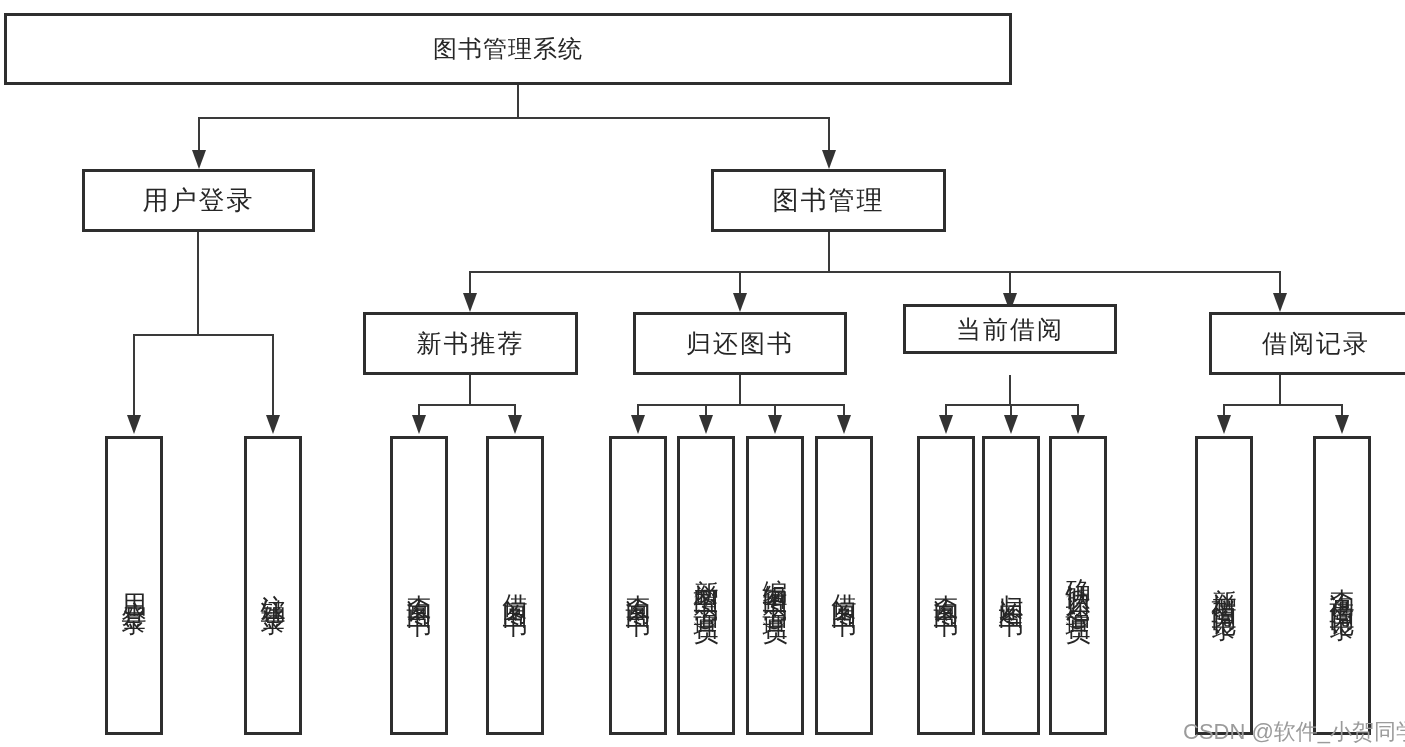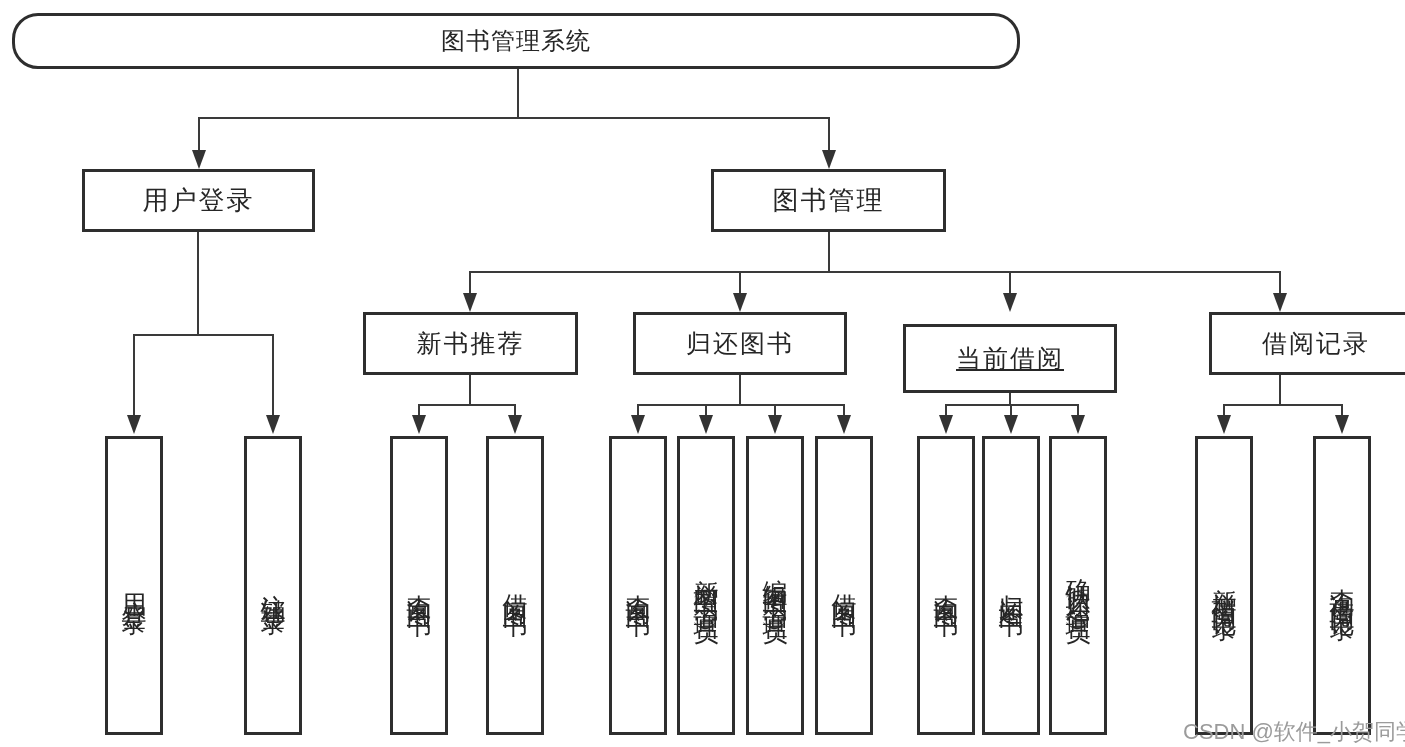--- a/index.html
+++ b/index.html
@@ -138,38 +138,38 @@
   <div class="v" style="left:1077px; top:404px; height:13px;"></div>
   <div class="arrow" style="left:1071px; top:415px;"></div>
 
   <div class="v" style="left:1279px; top:375px; height:31px;"></div>
   <div class="h" style="left:1223px; top:404px; width:120px;"></div>
   <div class="v" style="left:1223px; top:404px; height:13px;"></div>
   <div class="arrow" style="left:1217px; top:415px;"></div>
   <div class="v" style="left:1341px; top:404px; height:13px;"></div>
   <div class="arrow" style="left:1335px; top:415px;"></div>
 
-  <div class="node root" style="left:12px; top:13px; width:1008px; height:56px;border-radius:26px;">
+  <div class="node root" style="left:4px; top:13px; width:1008px; height:72px;">
     <span>图书管理系统</span>
   </div>
 
   <div class="node lvl2" style="left:82px; top:169px; width:233px; height:63px;">
     <span>用户登录</span>
   </div>
   <div class="node lvl2" style="left:711px; top:169px; width:235px; height:63px;">
     <span>图书管理</span>
   </div>
 
   <div class="node lvl3" style="left:363px; top:312px; width:215px; height:63px;">
     <span>新书推荐</span>
   </div>
   <div class="node lvl3" style="left:633px; top:312px; width:214px; height:63px;">
     <span>归还图书</span>
   </div>
-  <div class="node lvl3" style="left:903px; top:324px; width:214px; height:69px;text-decoration:underline;">
+  <div class="node lvl3" style="left:903px; top:304px; width:214px; height:50px;">
     <span>当前借阅</span>
   </div>
   <div class="node lvl3" style="left:1173px; top:312px; width:214px; height:63px;margin-left:36px;">
     <span>借阅记录</span>
   </div>
 
   <div class="leaf" style="left:105px;">
     <span class="vtext">用户登录</span>
   </div>
   <div class="leaf" style="left:244px;">

